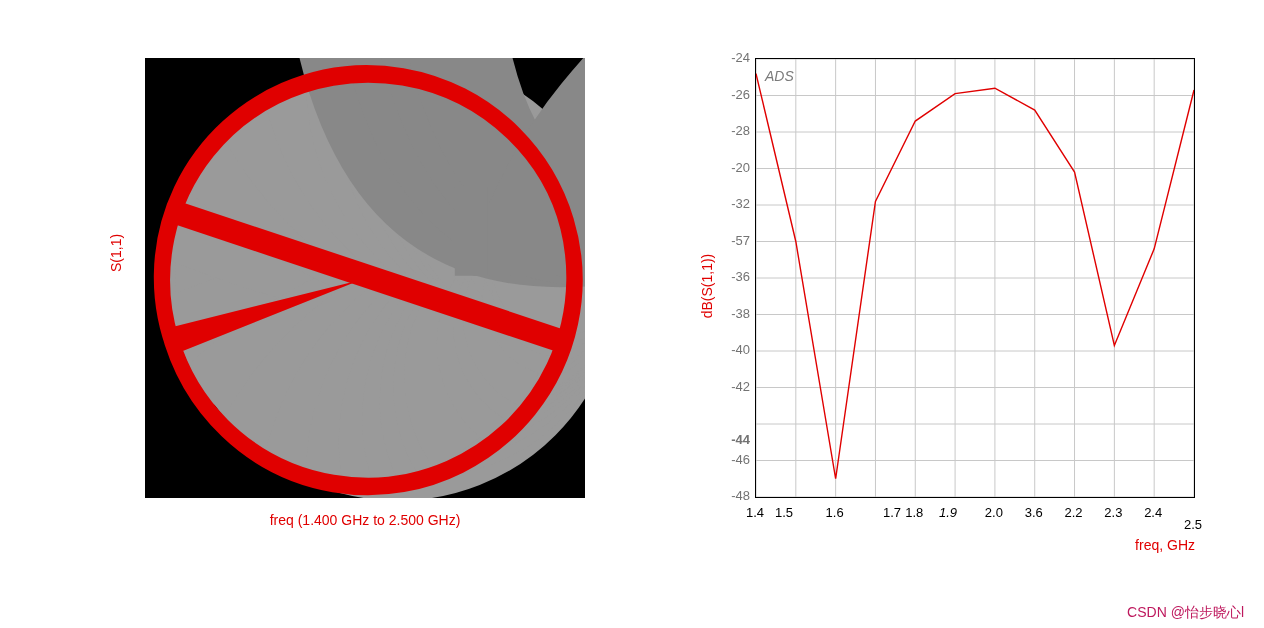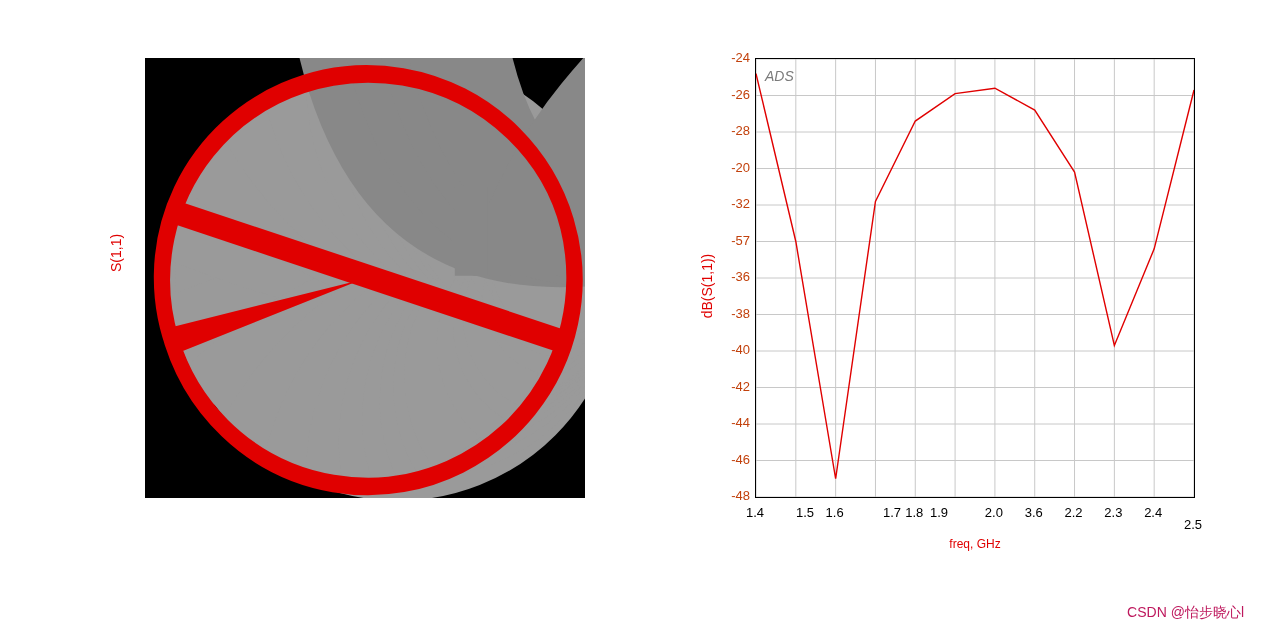--- a/index.html
+++ b/index.html
@@ -93,31 +93,31 @@
     top: 248px;
     transform: rotate(-90deg);
     color: #e00000;
     font-size: 14px;
   }
   .db-xlabel {
     position: absolute;
     left: 115px;
     top: 507px;
     width: 440px;
-    text-align: center;
+    text-align: right;
     color: #e00000;
-    font-size: 12px;
+    font-size: 14px;
   }
   .ytick {
     position: absolute;
     right: 0px;
     width: 40px;
     text-align: right;
     font-size: 13px;
-    color: #c2410c;
+    color: #737373;
   }
   .xtick {
     position: absolute;
     top: 0px;
     width: 30px;
     text-align: center;
     font-size: 13px;
     color: #000;
     transform: translateX(-50%);
   }
@@ -160,20 +160,21 @@
     stroke-width: 1.4;
     fill: none;
   }
 </style>
 </head>
 <body>
 
 <div class="panel smith-panel">
   <div class="ads-label-left">ADS</div>
   <div class="smith-ylabel">S(1,1)</div>
+  <div class="smith-xlabel">freq (1.400 GHz to 2.500 GHz)</div>
   <div class="smith-outer">
     <svg class="smith-svg" viewBox="-1.12 -1.12 2.24 2.24" width="440" height="440">
 
       <circle class="border" cx="0" cy="0" r="1"></circle>
 
       <line x1="-1" y1="0" x2="1" y2="0"></line>
       <g id="smith-grid">
           <circle cx="0.16666666666666669" cy="0" r="0.8333333333333334"></circle>
           <circle cx="0.28571428571428575" cy="0" r="0.7142857142857143"></circle>
           <circle cx="0.37499999999999994" cy="0" r="0.625"></circle>
@@ -248,31 +249,31 @@
       <div class="ytick" style="top: -8px;">-24</div>
       <div class="ytick" style="top: 28.5px;">-26</div>
       <div class="ytick" style="top: 65px;">-28</div>
       <div class="ytick" style="top: 101.5px;">-20</div>
       <div class="ytick" style="top: 138px;">-32</div>
       <div class="ytick" style="top: 174.5px;">-57</div>
       <div class="ytick" style="top: 211px;">-36</div>
       <div class="ytick" style="top: 247.5px;">-38</div>
       <div class="ytick" style="top: 284px;">-40</div>
       <div class="ytick" style="top: 320.5px;">-42</div>
-      <div class="ytick" style="top: 357px;">-44</div>
+      <div class="ytick" style="top: 374px; font-weight: bold;">-44</div>
       <div class="ytick" style="top: 393.5px;">-46</div>
       <div class="ytick" style="top: 430px;">-48</div>
     </div>
   <div class="xtick-holder" id="xtick-holder">
       <div class="xtick" style="left: 0px;">1.4</div>
-      <div class="xtick" style="left: 50px;">1.5</div>
+      <div class="xtick" style="left: 29px;">1.5</div>
       <div class="xtick" style="left: 79.6364px;">1.6</div>
       <div class="xtick" style="left: 137px;">1.7</div>
       <div class="xtick" style="left: 159.273px;">1.8</div>
-      <div class="xtick" style="left: 184px;">1.9</div>
+      <div class="xtick" style="left: 193px; font-style: italic;">1.9</div>
       <div class="xtick" style="left: 238.909px;">2.0</div>
       <div class="xtick" style="left: 278.727px;">3.6</div>
       <div class="xtick" style="left: 318.545px;">2.2</div>
       <div class="xtick" style="left: 358.364px;">2.3</div>
       <div class="xtick" style="left: 398.182px;">2.4</div>
       <div class="xtick" style="left: 438px; margin-top: 12px;">2.5</div>
     </div>
 
   <div class="plot-frame">
     <svg id="db-svg" width="438" height="438" viewBox="0 0 438 438" preserveAspectRatio="none">

